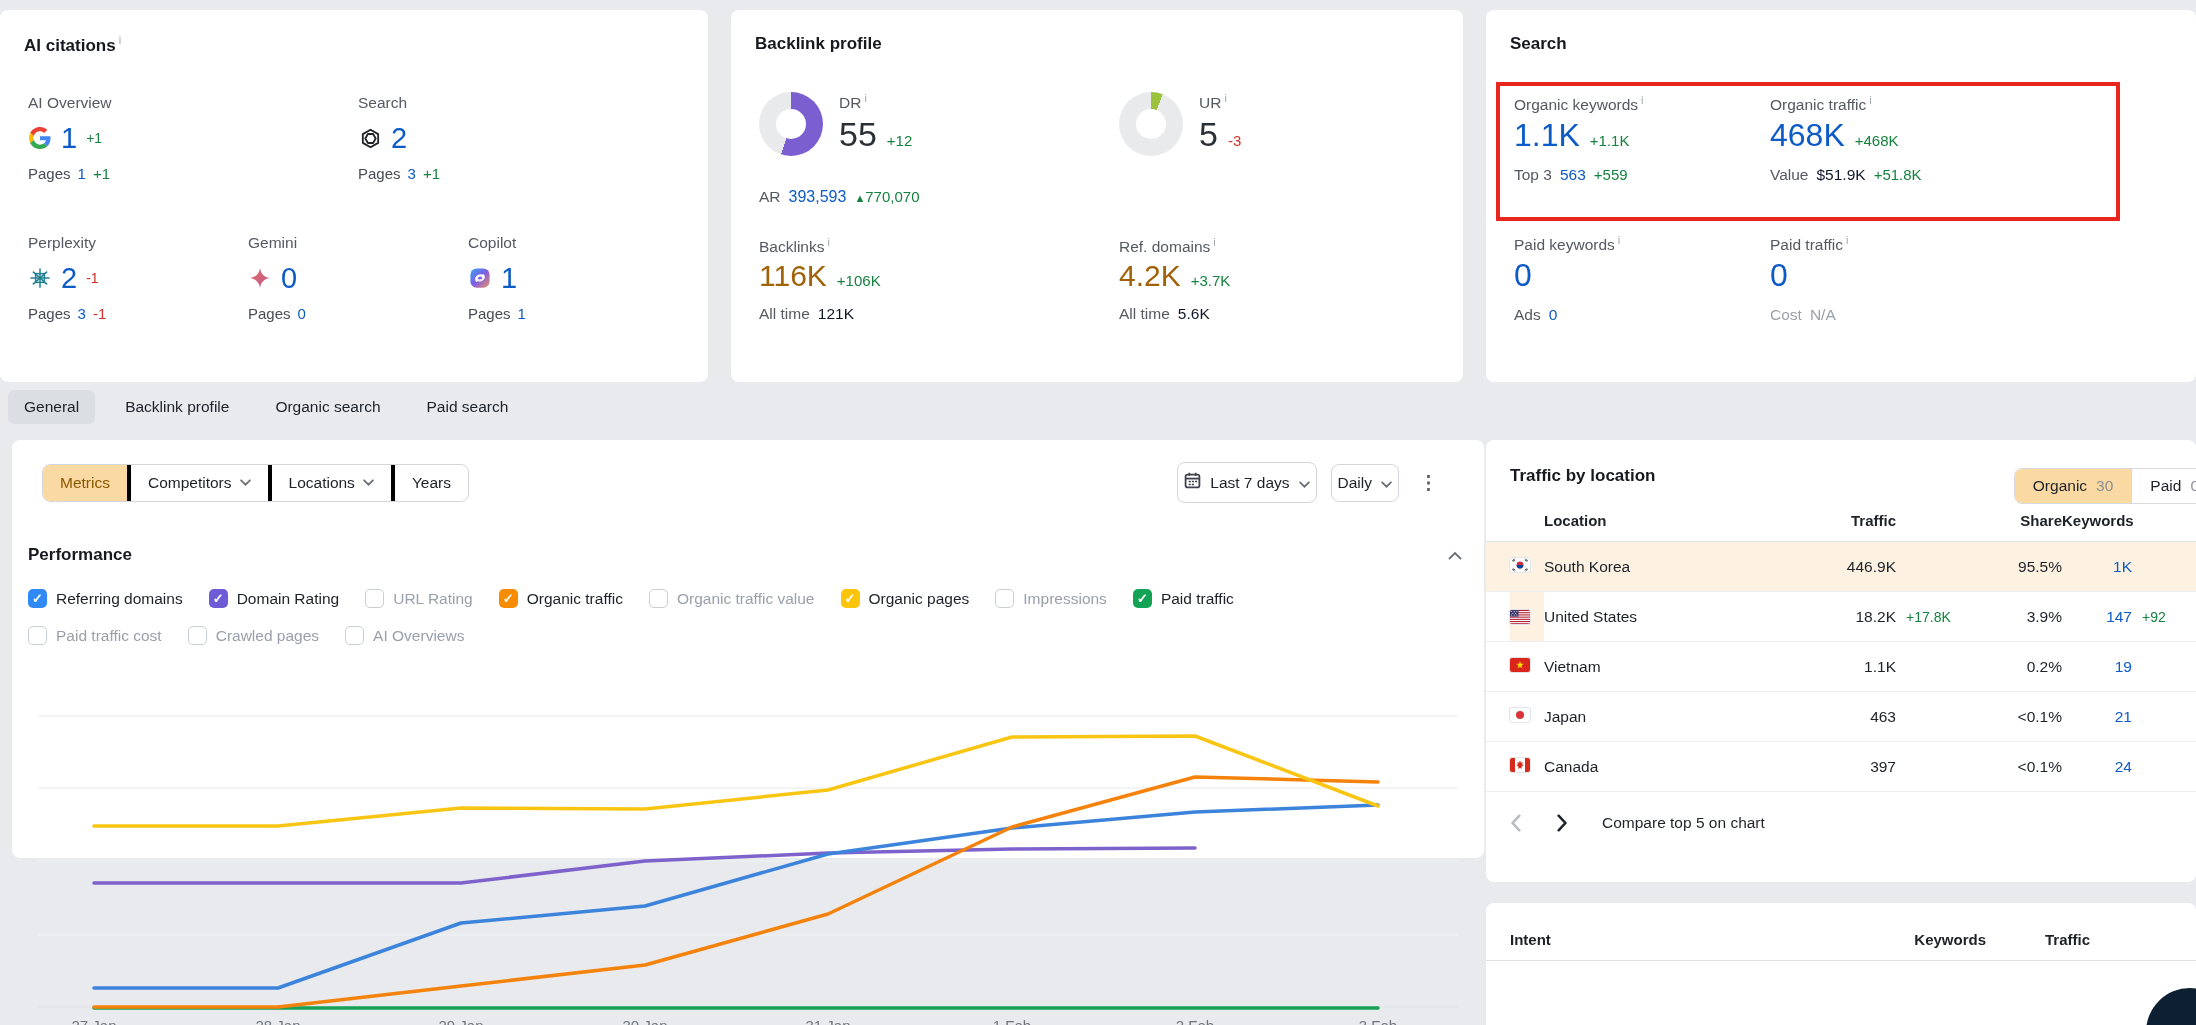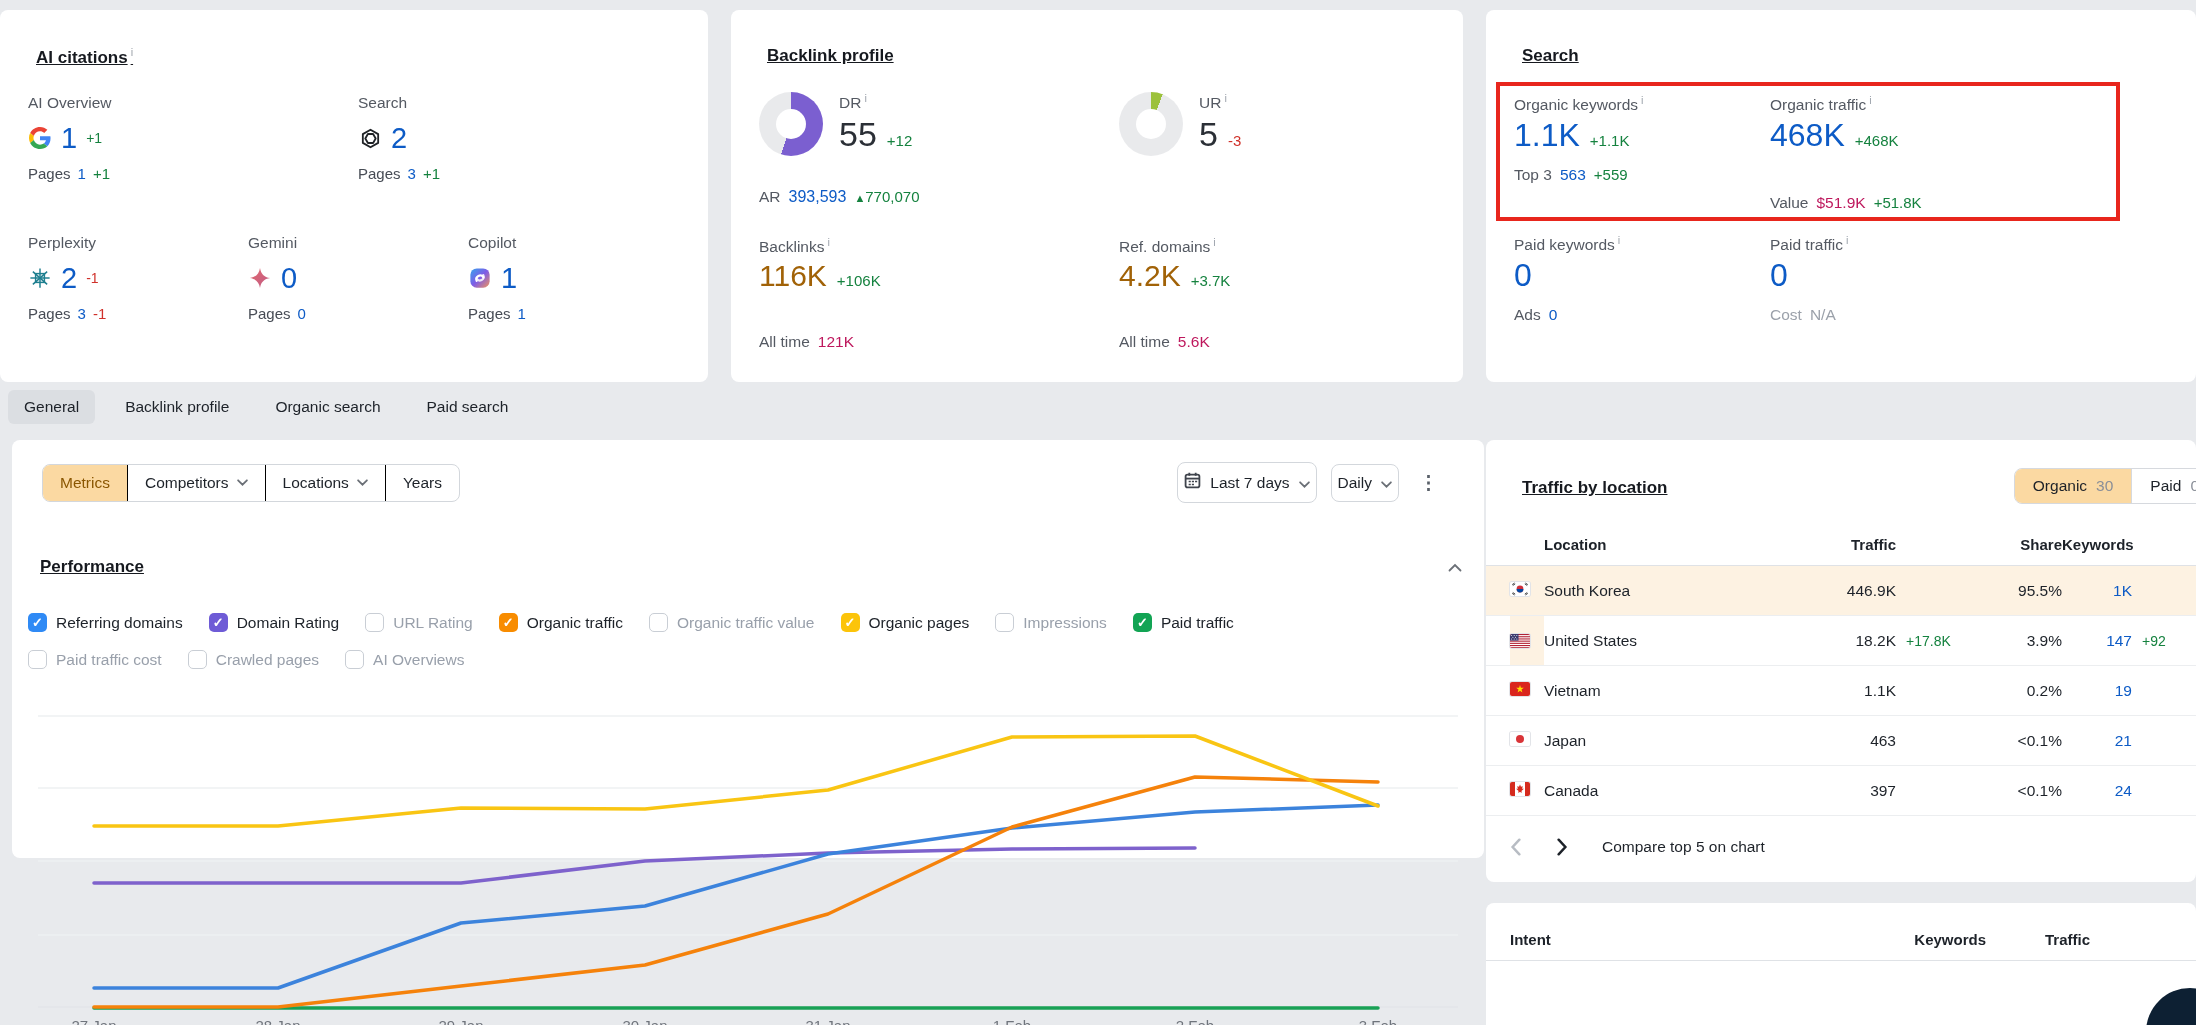--- a/index.html
+++ b/index.html
@@ -1,27 +1,27 @@
 <!DOCTYPE html>
 <html><head>
 <meta charset="utf-8">
 <style>
   html,body{margin:0;padding:0;background:#e8eaed;}
   #app{position:relative;width:2196px;height:1025px;background:#e8eaed;overflow:hidden;
        font-family:"Liberation Sans", sans-serif;color:#1d2229;}
   .abs{position:absolute;}
   .card,.panel{position:absolute;background:#fff;border-radius:8px;}
-  h3.ttl{margin:12px;font-size:17px;font-weight:700;color:#16191f;text-decoration:underline;}
+  h3.ttl{margin:0;font-size:17px;font-weight:700;color:#16191f;}
   sup.inf{font-size:11px;color:#a0a6ae;margin-left:3px;font-weight:400;}
   .t-label{font-size:15.5px;color:#545962;}
   .val-blue{color:#0d5bc6;}
   .delta-up{color:#15823f;}
   .delta-down{color:#d0312a;}
   .muted{color:#9ba1aa;}
-  .dark{color:#be185d;margin-top:28px;}
+  .dark{color:#0f172a;}
 
   
   .ai-row{position:absolute;left:28px;right:20px;display:flex;}
   #ai-row1{top:84px;}
   #ai-row2{top:224px;}
   #ai-row1 .ai-item{width:337px;}
   #ai-row2 .ai-item{width:237px;}
   .ai-val{display:flex;align-items:center;gap:9px;margin-top:9px;height:34px;}
   .ai-ic{display:inline-flex;width:24px;height:24px;align-items:center;justify-content:center;}
   .ai-num{font-size:29px;color:#0d5bc6;}
@@ -41,21 +41,21 @@
   .red-box{position:absolute;border:4px solid #e8261d;z-index:6;pointer-events:none;}
 
   
   .tabs{position:absolute;left:8px;top:388px;display:flex;gap:14px;align-items:center;height:38px;}
   .tab{padding:8px 16px;font-size:15.5px;color:#1d2229;border-radius:6px;cursor:pointer;white-space:nowrap;}
   .tab.active{background:#dbdee2;}
 
   
   .toolbar{display:flex;align-items:center;padding:22px 40px 0 30px;}
   .seggrp{display:inline-flex;border:1px solid #d3d7dc;border-radius:8px;overflow:hidden;background:#fff;}
-  .seg{display:inline-flex;align-items:center;gap:8px;padding:9px 17px;font-size:15.5px;color:#1d2229;border-left:1px solid #000000;cursor:pointer;}
+  .seg{display:inline-flex;align-items:center;gap:8px;padding:9px 17px;font-size:15.5px;color:#1d2229;border-left:4px solid #000000;cursor:pointer;}
   .seg:first-child{border-left:none;}
   .seg.active{background:#fbd9a2;color:#8a5600;}
   .tb-right{margin-left:auto;display:flex;align-items:center;gap:14px;}
   .btn{display:inline-flex;align-items:center;gap:9px;padding:9px 6px;border:1px solid #d3d7dc;border-radius:8px;background:#fff;font-size:15.5px;color:#1d2229;cursor:pointer;}
   .dots{font-size:19px;color:#596069;font-weight:700;padding:0 6px;cursor:pointer;}
   .perf-head{display:flex;align-items:center;padding:0 22px 0 16px;margin-top:42px;}
   .cb-row{display:flex;align-items:center;gap:26px;padding:0 16px;flex-wrap:nowrap;}
   #cb-row1{margin-top:24px;}
   #cb-row2{margin-top:18px;}
   .met{display:inline-flex;align-items:center;gap:9px;cursor:pointer;white-space:nowrap;}

